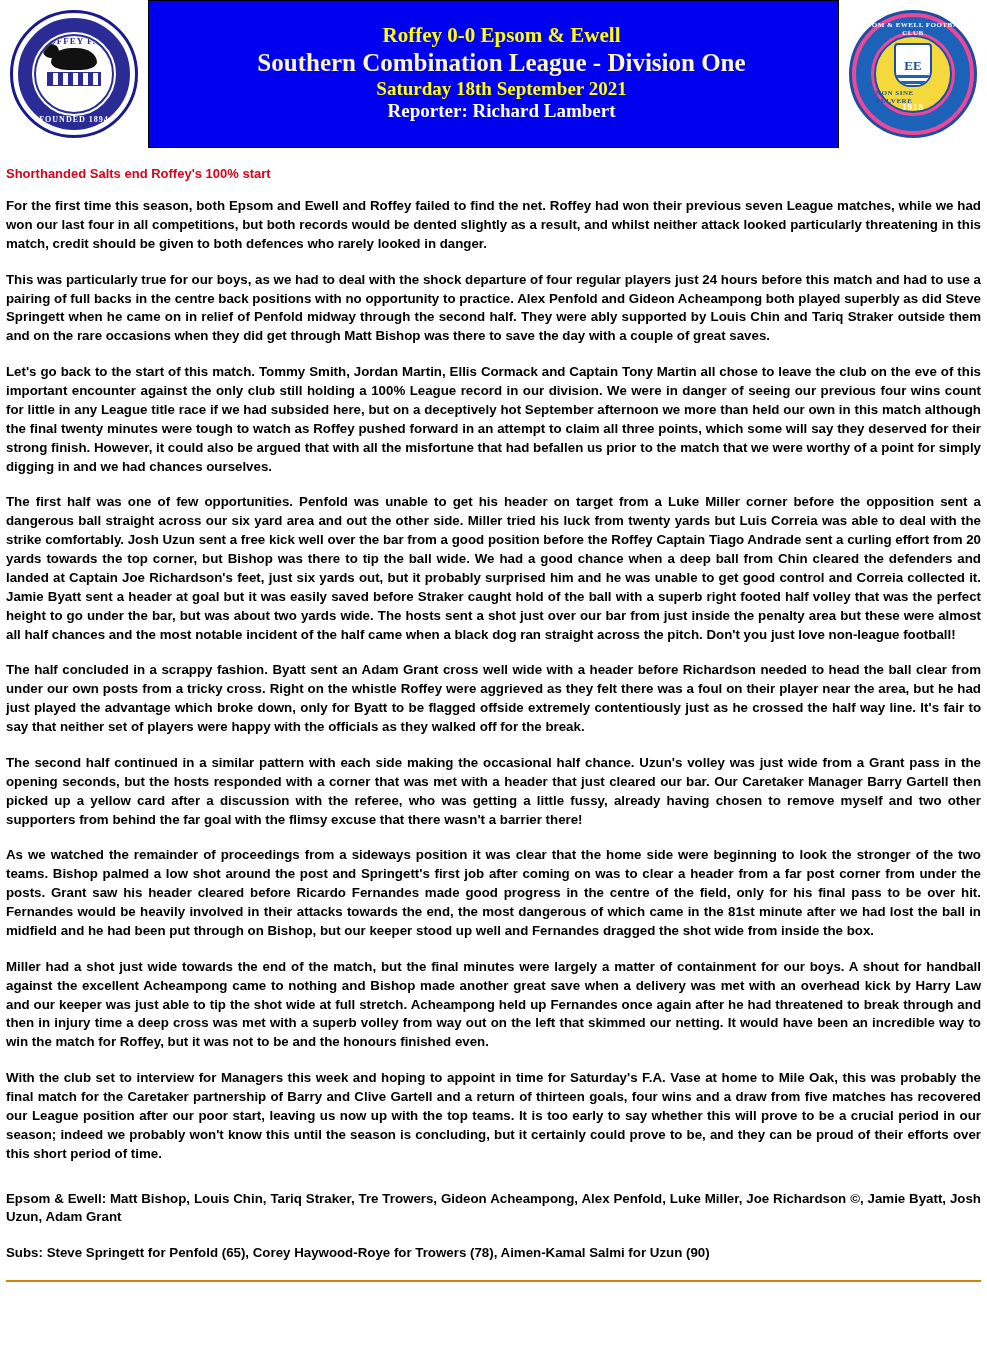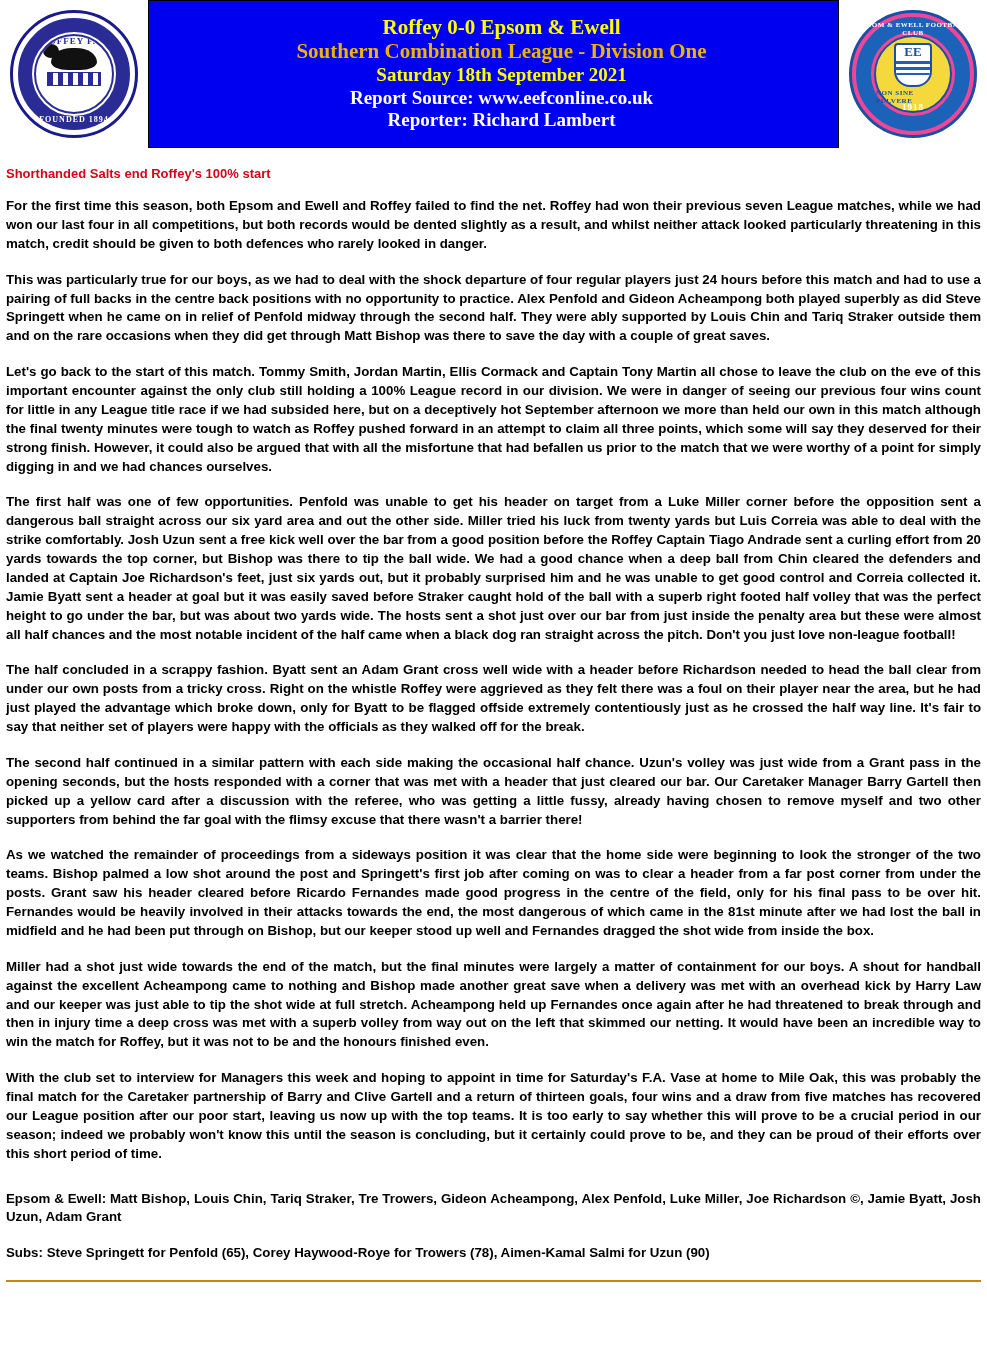--- a/index.html
+++ b/index.html
@@ -41,21 +41,21 @@
     justify-content: center;
     padding: 4px 0 6px 16px;
   }
   .banner .line {
     font-family: "Liberation Serif", serif;
     font-weight: bold;
     text-align: center;
     line-height: 1.18;
   }
   .banner .l1 { color: #ffff00; font-size: 21px; }
-  .banner .l2 { color: #eab308; font-size: 21px; }
+  .banner .l2 { color: #fef9c3; font-size: 25px; }
   .banner .l3 { color: #ffff00; font-size: 19px; }
   .banner .l4 { color: #ffffff; font-size: 19px; }
   .banner .l5 { color: #ffffff; font-size: 19px; }
 
   
   .crest-roffey {
     width: 128px;
     height: 128px;
     border-radius: 50%;
     background: #ffffff;
@@ -167,21 +167,21 @@
     align-items: center;
     justify-content: flex-start;
     overflow: hidden;
   }
   .crest-epsom .shield .ee {
     font-family: "Liberation Serif", serif;
     font-size: 13px;
     font-weight: bold;
     color: #1c4fa1;
     line-height: 1;
-    margin-top: 0;
+    margin-top: 14px;
   }
   .crest-epsom .shield .waves {
     width: 100%;
     height: 14px;
     margin-top: 3px;
     background: repeating-linear-gradient(180deg, #1c62b9 0 3px, #ffffff 3px 6px);
   }
   .crest-epsom .motto {
     font-family: "Liberation Serif", serif;
     font-size: 7px;
@@ -245,21 +245,20 @@
           <div class="bars"></div>
         </div>
         <div class="bottom-text">FOUNDED 1894</div>
       </div>
     </div>
 
     <div class="banner">
       <div class="line l1">Roffey 0-0 Epsom &amp; Ewell</div>
       <div class="line l2">Southern Combination League - Division One</div>
       <div class="line l3">Saturday 18th September 2021</div>
-      <div class="line l4">Report Source: www.eefconline.co.uk</div>
       <div class="line l5">Reporter: Richard Lambert</div>
     </div>
 
     <div class="crest-cell">
       <div class="crest-epsom">
         <div class="ring"></div>
         <div class="top-text">EPSOM &amp; EWELL FOOTBALL CLUB</div>
         <div class="inner">
           <div class="shield">
             <div class="ee">EE</div>

